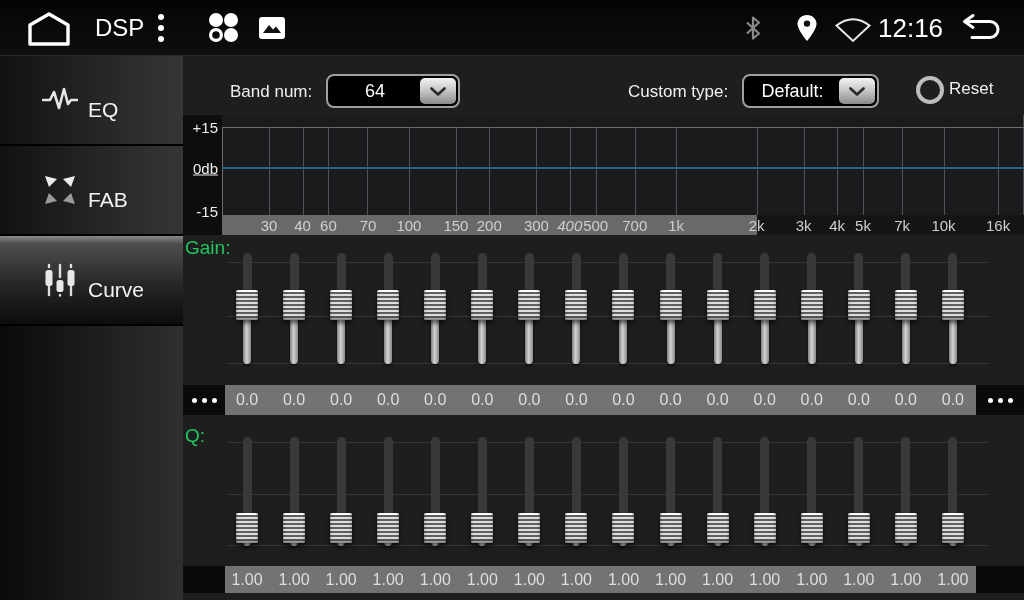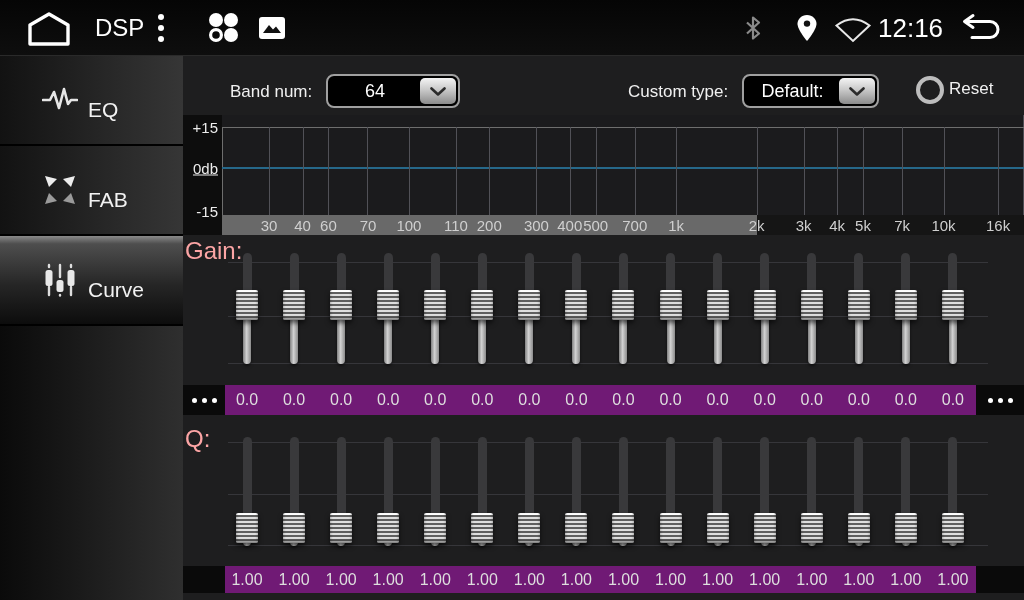--- a/index.html
+++ b/index.html
@@ -42,31 +42,31 @@
   #plot-bg{position:absolute;left:222px;top:115px;width:802px;height:100px;background:#1b1b1d;box-sizing:border-box;border-right:1px solid #4e4e54;}
   #plot{position:absolute;left:222px;top:127px;width:802px;height:88px;}
   #plot .topline{position:absolute;left:0;top:0;width:100%;height:1px;background:#6e6e6e;}
   #plot .leftline{position:absolute;left:0;top:0;width:1px;height:100%;background:#6e6e6e;}
   .vline{position:absolute;top:0;width:1px;height:100%;background:#515157;}
   #zero-line{position:absolute;left:0;top:40px;width:100%;height:2px;background:#26688a;}
   #freq-strip{position:absolute;left:222px;top:215px;width:802px;height:20px;background:#151515;}
   #freq-hl{position:absolute;left:0;top:0;height:100%;background:#696969;}
   .freq-label{position:absolute;top:0;height:20px;line-height:21px;font-size:15px;color:#cfcfcf;transform:translateX(-50%);white-space:nowrap;}
   
-  .sec-label{position:absolute;font-size:24px;color:#fca5a5;}
+  .sec-label{position:absolute;font-size:19px;color:#22c55e;}
   .hguide{position:absolute;left:228px;width:760px;height:1px;background:#36363a;}
   .trk-dark{position:absolute;width:9px;background:#39393b;border-radius:5px 5px 2px 2px;cursor:pointer;}
   .trk-light{position:absolute;width:8px;background:linear-gradient(90deg,#818181,#d2d2d2 45%,#8b8b8b);border-radius:0 0 4px 4px;cursor:pointer;box-shadow:0 2px 3px rgba(0,0,0,.5);}
   .thumb{position:absolute;width:22px;height:30px;border-radius:2px;cursor:pointer;
     background:
       linear-gradient(180deg,#ffffff 0 2px,rgba(255,255,255,0) 2px),
       repeating-linear-gradient(180deg,#dedede 0 2px,#5f5f5f 2px 4px);
     box-shadow:0 3px 5px rgba(0,0,0,.6), inset 0 -2px 3px rgba(0,0,0,.45);}
   
-  .vstrip{position:absolute;left:225px;width:751px;background:#701a75;}
+  .vstrip{position:absolute;left:225px;width:751px;background:#737373;}
   .vcell{position:absolute;top:0;transform:translateX(-50%);font-size:16px;color:#dedede;white-space:nowrap;}
   .dots-btn{position:absolute;background:#0a0a0a;display:flex;align-items:center;justify-content:center;gap:5px;cursor:pointer;}
   .dots-btn i{width:5px;height:5px;border-radius:50%;background:#fff;}
   svg{display:block;}
 </style>
 </head>
 <body>
 
 <div id="screen">
 
@@ -218,24 +218,24 @@
       <div class="vline" style="left: 776.1px;"></div>
     </div>
   <div id="freq-strip">
     <div id="freq-hl" style="width: 534.7px;"></div>
 
   <div class="freq-label" style="left: 47.1px;">30</div>
       <div class="freq-label" style="left: 80.5px;">40</div>
       <div class="freq-label" style="left: 106.4px;">60</div>
       <div class="freq-label" style="left: 146px;">70</div>
       <div class="freq-label" style="left: 186.9px;">100</div>
-      <div class="freq-label" style="left: 233.9px;">110</div>
+      <div class="freq-label" style="left: 233.9px;">150</div>
       <div class="freq-label" style="left: 267.3px;">200</div>
       <div class="freq-label" style="left: 314.4px;">300</div>
-      <div class="freq-label" style="left: 347.8px;">400</div>
+      <div class="freq-label" style="left: 347.8px; font-style: italic;">400</div>
       <div class="freq-label" style="left: 373.7px;">500</div>
       <div class="freq-label" style="left: 412.8px;">700</div>
       <div class="freq-label" style="left: 454.2px;">1k</div>
       <div class="freq-label" style="left: 534.7px;">2k</div>
       <div class="freq-label" style="left: 581.7px;">3k</div>
       <div class="freq-label" style="left: 615.1px;">4k</div>
       <div class="freq-label" style="left: 641px;">5k</div>
       <div class="freq-label" style="left: 680.1px;">7k</div>
       <div class="freq-label" style="left: 721.5px;">10k</div>
       <div class="freq-label" style="left: 776.1px;">16k</div>

